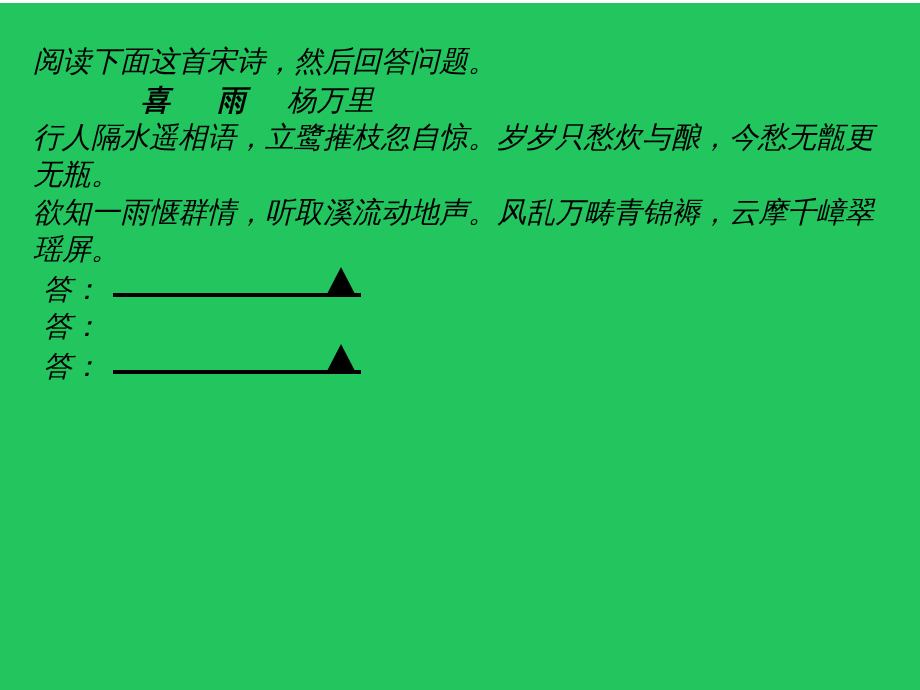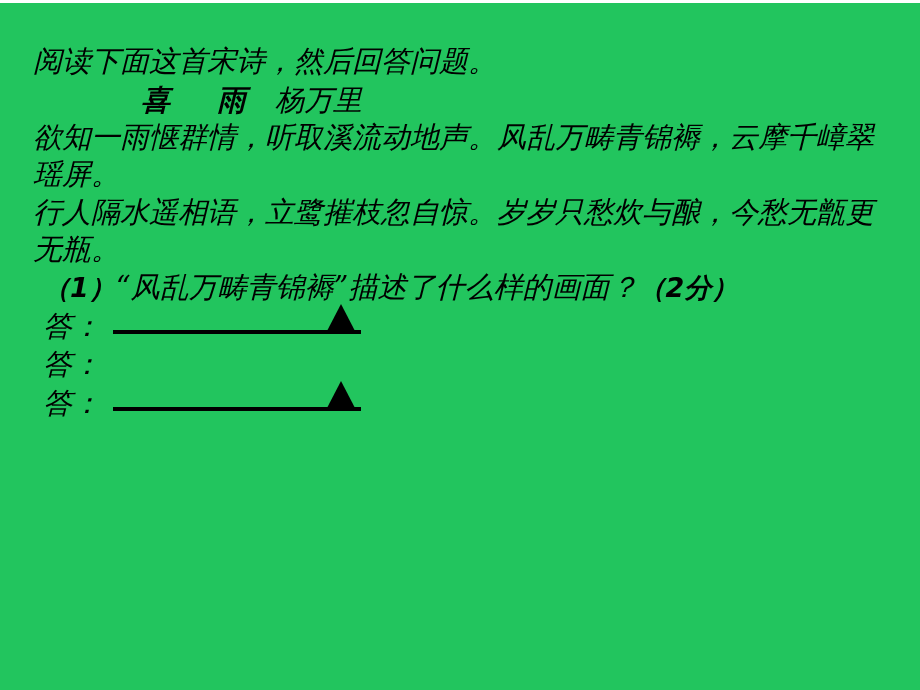--- a/index.html
+++ b/index.html
@@ -54,21 +54,21 @@
     line-height: 38px;
     padding-left: 108px;
     white-space: nowrap;
   }
   .poem-title {
     font-weight: bold;
     letter-spacing: 9px;
   }
   .poem-author {
     font-weight: normal;
-    margin-left: 20px;
+    margin-left: 32px;
   }
 
   
   .poem-block {
     font-size: 29px;
     line-height: 37.5px;
     width: 860px;
     word-break: break-all;
     white-space: normal;
   }
@@ -137,27 +137,24 @@
 
 <div class="slide">
   <div class="content">
 
     <div class="line prompt">阅读下面这首宋诗，然后回答问题。</div>
 
     <div class="title-line">
       <span class="poem-title">喜　雨</span><span class="poem-author">杨万里</span>
     </div>
 
+    <div class="poem-block">行人隔水遥相语，立鹭摧枝忽自惊。岁岁只愁炊与酿，今愁无甑更无瓶。</div>
+
     <div class="poem-block">欲知一雨惬群情，听取溪流动地声。风乱万畴青锦褥，云摩千嶂翠瑶屏。</div>
 
-    <div class="poem-block">行人隔水遥相语，立鹭摧枝忽自惊。岁岁只愁炊与酿，今愁无甑更无瓶。</div>
-
-    <div class="question">
-      <span class="qnum">（1）</span><span>“风乱万畴青锦褥”描述了什么样的画面？</span><span class="marks">（2分）</span>
-    </div>
 
     <div class="answer-row">
       <span class="answer-label">答：</span><span class="blank-wrap"><span class="blank-rule"></span><span class="blank-marker"></span></span>
     </div>
 
 
     <div class="answer-row">
       <span class="answer-label">答：</span>
     </div>
 

